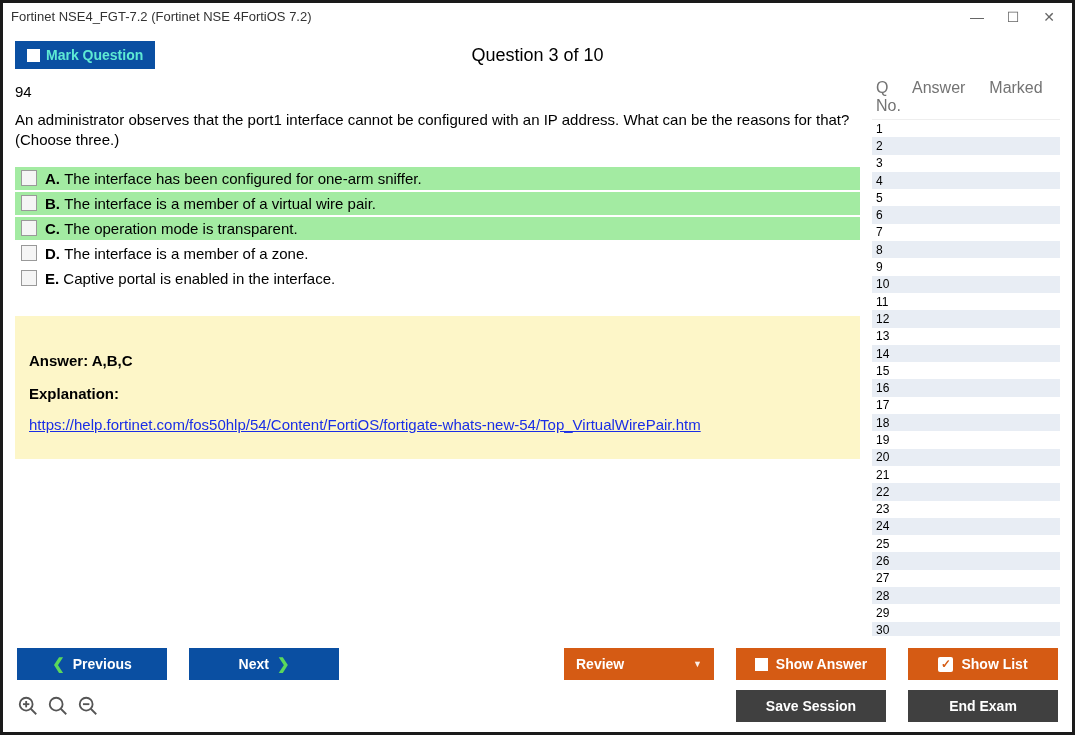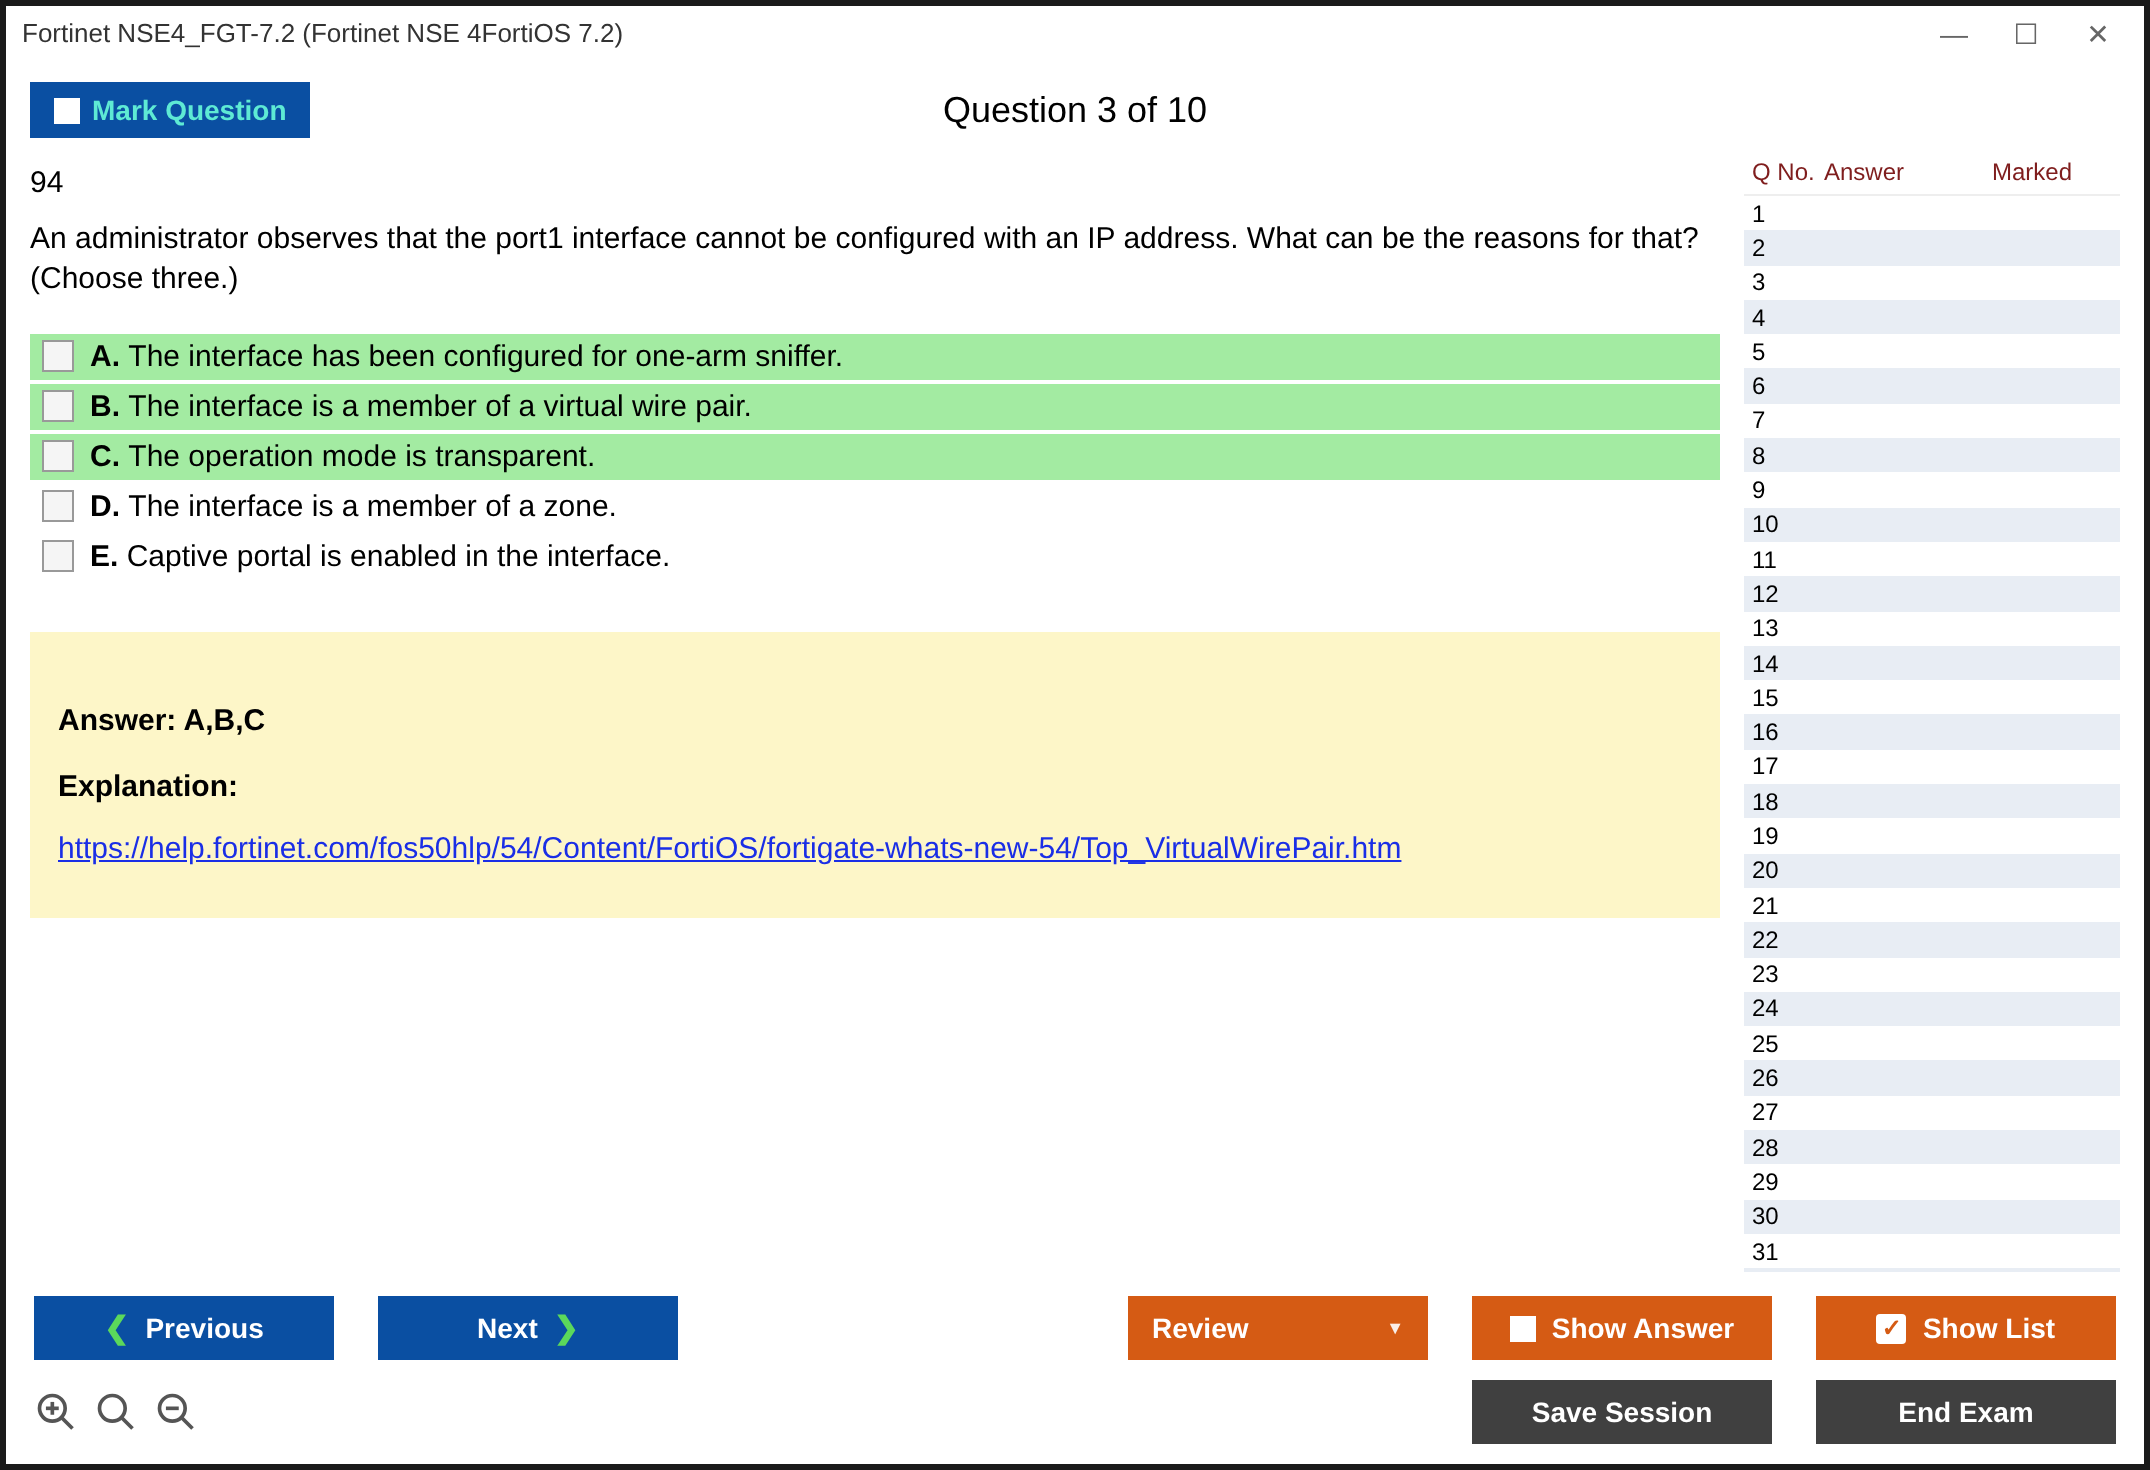--- a/index.html
+++ b/index.html
@@ -89,22 +89,22 @@
     .explanation .ans { font-weight: bold; margin-bottom: 16px; }
     .explanation .exp-label { font-weight: bold; margin-bottom: 14px; }
     .explanation a { color: #1a2ee6; text-decoration: underline; word-break: break-all; }
     .side-pane {
       width: 188px;
       display: flex;
       flex-direction: column;
     }
     .side-header {
       display: flex;
-      font-size: 12px;
-      color: #7f1d1d;
+      font-size: 16px;
+      color: #737373;
       padding: 4px 0;
       border-bottom: 1px solid #eee;
     }
     .side-header .col-qno { width: 40px; padding-left: 4px; }
     .side-header .col-ans { width: 60px; }
     .side-header .col-mark { flex: 1; text-align: center; }
     .side-list-wrap {
       flex: 1;
       overflow-y: scroll;
       position: relative;

